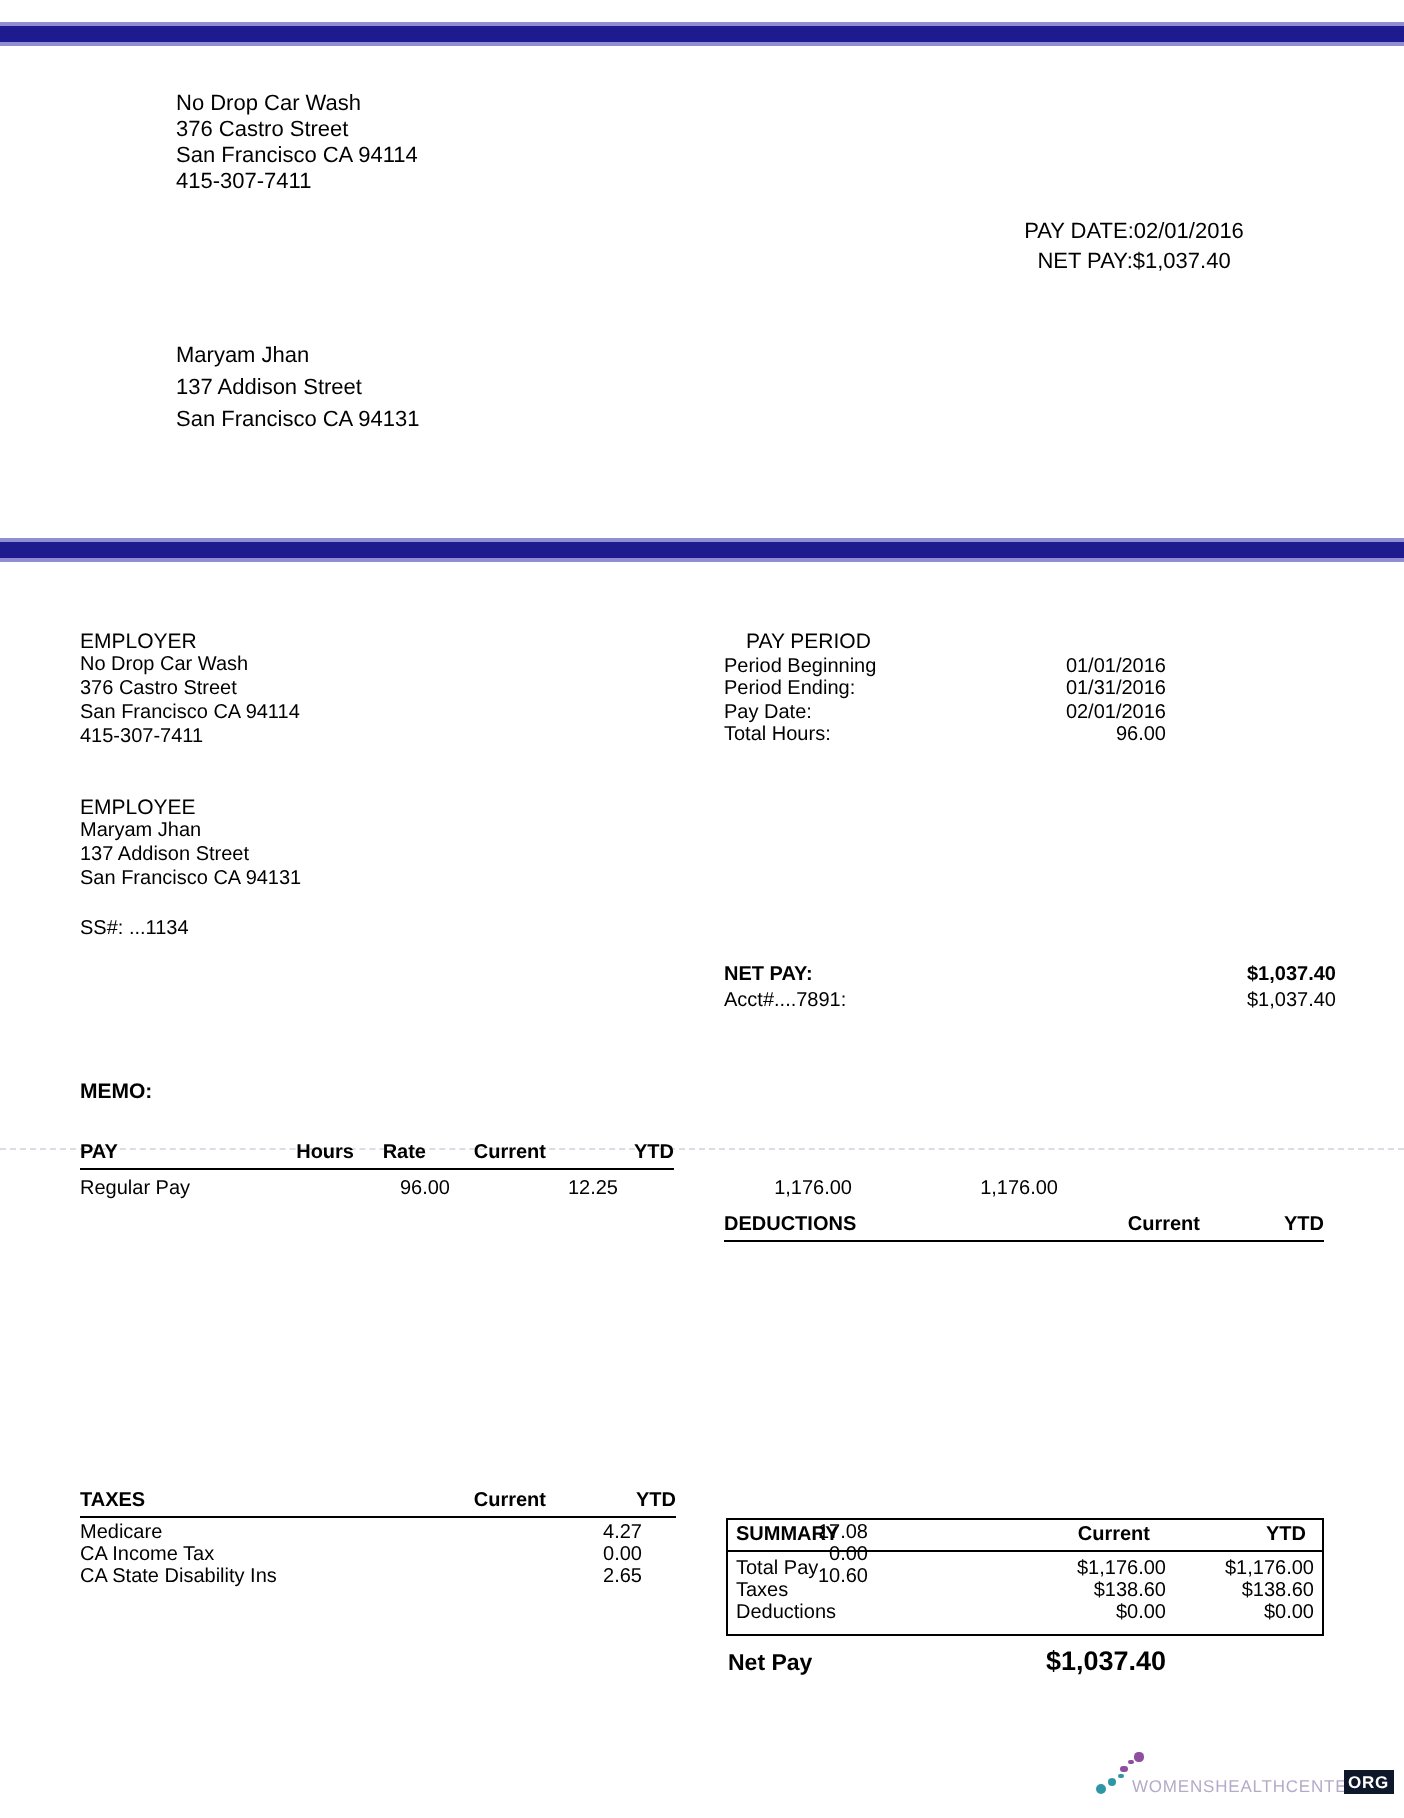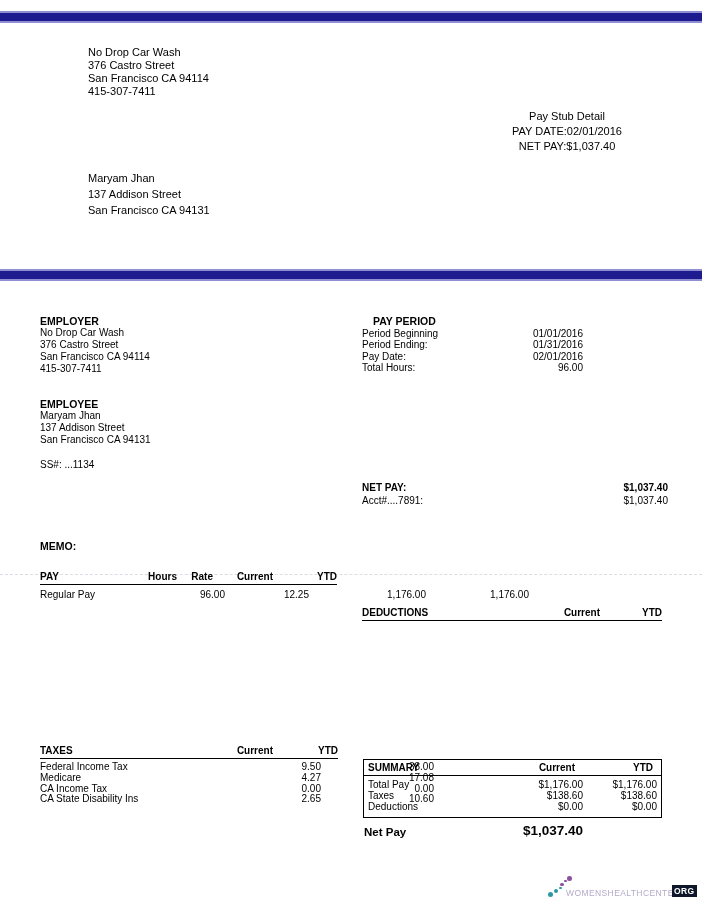--- a/index.html
+++ b/index.html
@@ -13,21 +13,21 @@
   .bar-mid { top:269px; }
 
   .addr { position:absolute; font-size:11px; line-height:13px; }
   .company-addr { left:88px; top:46px; }
   .recipient-addr { left:88px; top:170px; line-height:16px; }
 
   .stub-info { position:absolute; left:437px; top:109px; width:260px; text-align:center;
                font-size:11px; line-height:15px; }
 
   .sec { position:absolute; font-size:10px; line-height:12px; }
-  .sec-label { font-weight:bold; font-size:10.5px; }
+  .sec-label { font-weight:normal; font-size:10.5px; }
   .employer-block { left:40px; top:315px; }
   .employee-block { left:40px; top:398px; }
   .ssn { position:absolute; left:40px; top:459px; font-size:10px; }
 
   .pay-period { position:absolute; left:362px; top:315px; width:221px; font-size:10px; }
   .pay-period .sec-label { display:block; margin-bottom:1px;margin-left:11px; }
   .pp-row { display:flex; justify-content:space-between; line-height:11.4px; }
 
   .netpay-block { position:absolute; left:362px; top:481px; width:306px; font-size:10px; line-height:13px; }
   .np-row { display:flex; justify-content:space-between;align-items:center; }
@@ -86,21 +86,20 @@
   <div class="bar bar-top" style="background-color: rgb(30, 27, 142); border-color: rgb(143, 142, 210);"></div>
 
   <div class="addr company-addr">
     <div>No Drop Car Wash</div>
     <div>376 Castro Street</div>
     <div>San Francisco CA 94114</div>
     <div>415-307-7411</div>
   </div>
 
   <div class="stub-info">
-    <div>Pay Stub Detail</div>
     <div>PAY DATE:02/01/2016</div>
     <div>NET PAY:$1,037.40</div>
   </div>
 
   <div class="addr recipient-addr">
     <div>Maryam Jhan</div>
     <div>137 Addison Street</div>
     <div>San Francisco CA 94131</div>
   </div>
 
@@ -183,25 +182,20 @@
     </div>
   </div>
 
   <div class="tbl taxes-table">
     <div class="hdr">
       <span>TAXES</span>
       <span class="num">Current</span>
       <span class="num">YTD</span>
     </div>
     <div class="body">
-      <div class="r">
-        <span>Federal Income Tax</span>
-        <span class="num">9.50</span>
-        <span class="num">38.00</span>
-      </div>
       <div class="r">
         <span>Medicare</span>
         <span class="num">4.27</span>
         <span class="num">17.08</span>
       </div>
       <div class="r">
         <span>CA Income Tax</span>
         <span class="num">0.00</span>
         <span class="num">0.00</span>
       </div>

